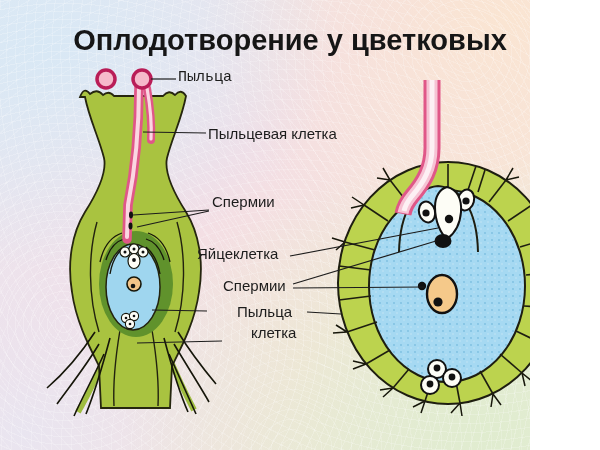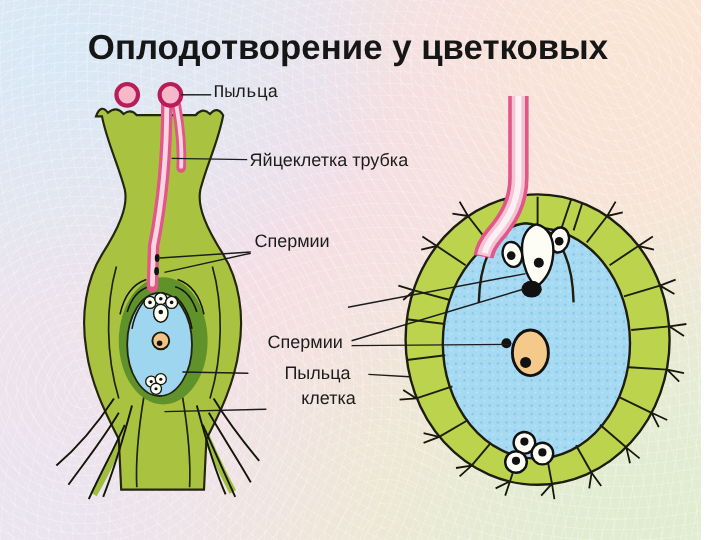--- a/index.html
+++ b/index.html
@@ -1,17 +1,17 @@
 <!DOCTYPE html>
 <html><head>
 <meta charset="utf-8">
 <style>
   html,body{margin:0;padding:0;}
   .stage{
-    position:relative;width:584px;height:450px;overflow:hidden;
+    position:relative;width:530px;height:450px;overflow:hidden;
     font-family:"Liberation Sans", sans-serif;
     background-image:
       repeating-radial-gradient(circle at 12% 72%, rgba(255,255,255,.22) 0 1px, rgba(255,255,255,0) 1px 8px),
       repeating-radial-gradient(circle at 88% 12%, rgba(255,255,255,.20) 0 1px, rgba(255,255,255,0) 1px 9px),
       repeating-radial-gradient(circle at 55% 100%, rgba(255,255,255,.18) 0 1px, rgba(255,255,255,0) 1px 10px),
       radial-gradient(ellipse 420px 320px at 8% 10%, #d8e8f5 0%, rgba(216,232,245,0) 70%),
       radial-gradient(ellipse 480px 360px at 96% 4%, #fae5d2 0%, rgba(250,229,210,0) 65%),
       radial-gradient(ellipse 520px 400px at 92% 96%, #e0eccf 0%, rgba(224,236,207,0) 70%),
       radial-gradient(ellipse 420px 330px at 4% 96%, #e9e5f0 0%, rgba(233,229,240,0) 70%),
       linear-gradient(135deg,#e5ebf4 0%, #f3dee6 40%, #f7e4da 68%, #e8eedd 100%);
@@ -224,19 +224,20 @@
       <path d="M152,310 L207,311 M307,312 L341,314"></path>
       <path d="M137,343 L222,341"></path>
     </g>
   </svg>
 
   <div class="title">
     <div>Оплодотворение у цветковых</div>
   </div>
 
   <div class="lbl" style="left:178px;top:69px;font-family:Liberation Mono, monospace;">Пыльца</div>
-  <div class="lbl" style="left:208px;top:125px;">Яйцеклетка трубка</div>
+  <div class="lbl" style="left:208px;top:125px;">Пыльцевая клетка</div>
   <div class="lbl big" style="left:212px;top:193px;">Спермии</div>
+  <div class="lbl big" style="left:197px;top:245px;">Яйцеклетка</div>
   <div class="lbl big" style="left:223px;top:277px;">Спермии</div>
   <div class="lbl big" style="left:237px;top:303px;">Пыльца</div>
   <div class="lbl big" style="left:251px;top:324px;">клетка</div>
 
 </div>
 
 </body></html>

